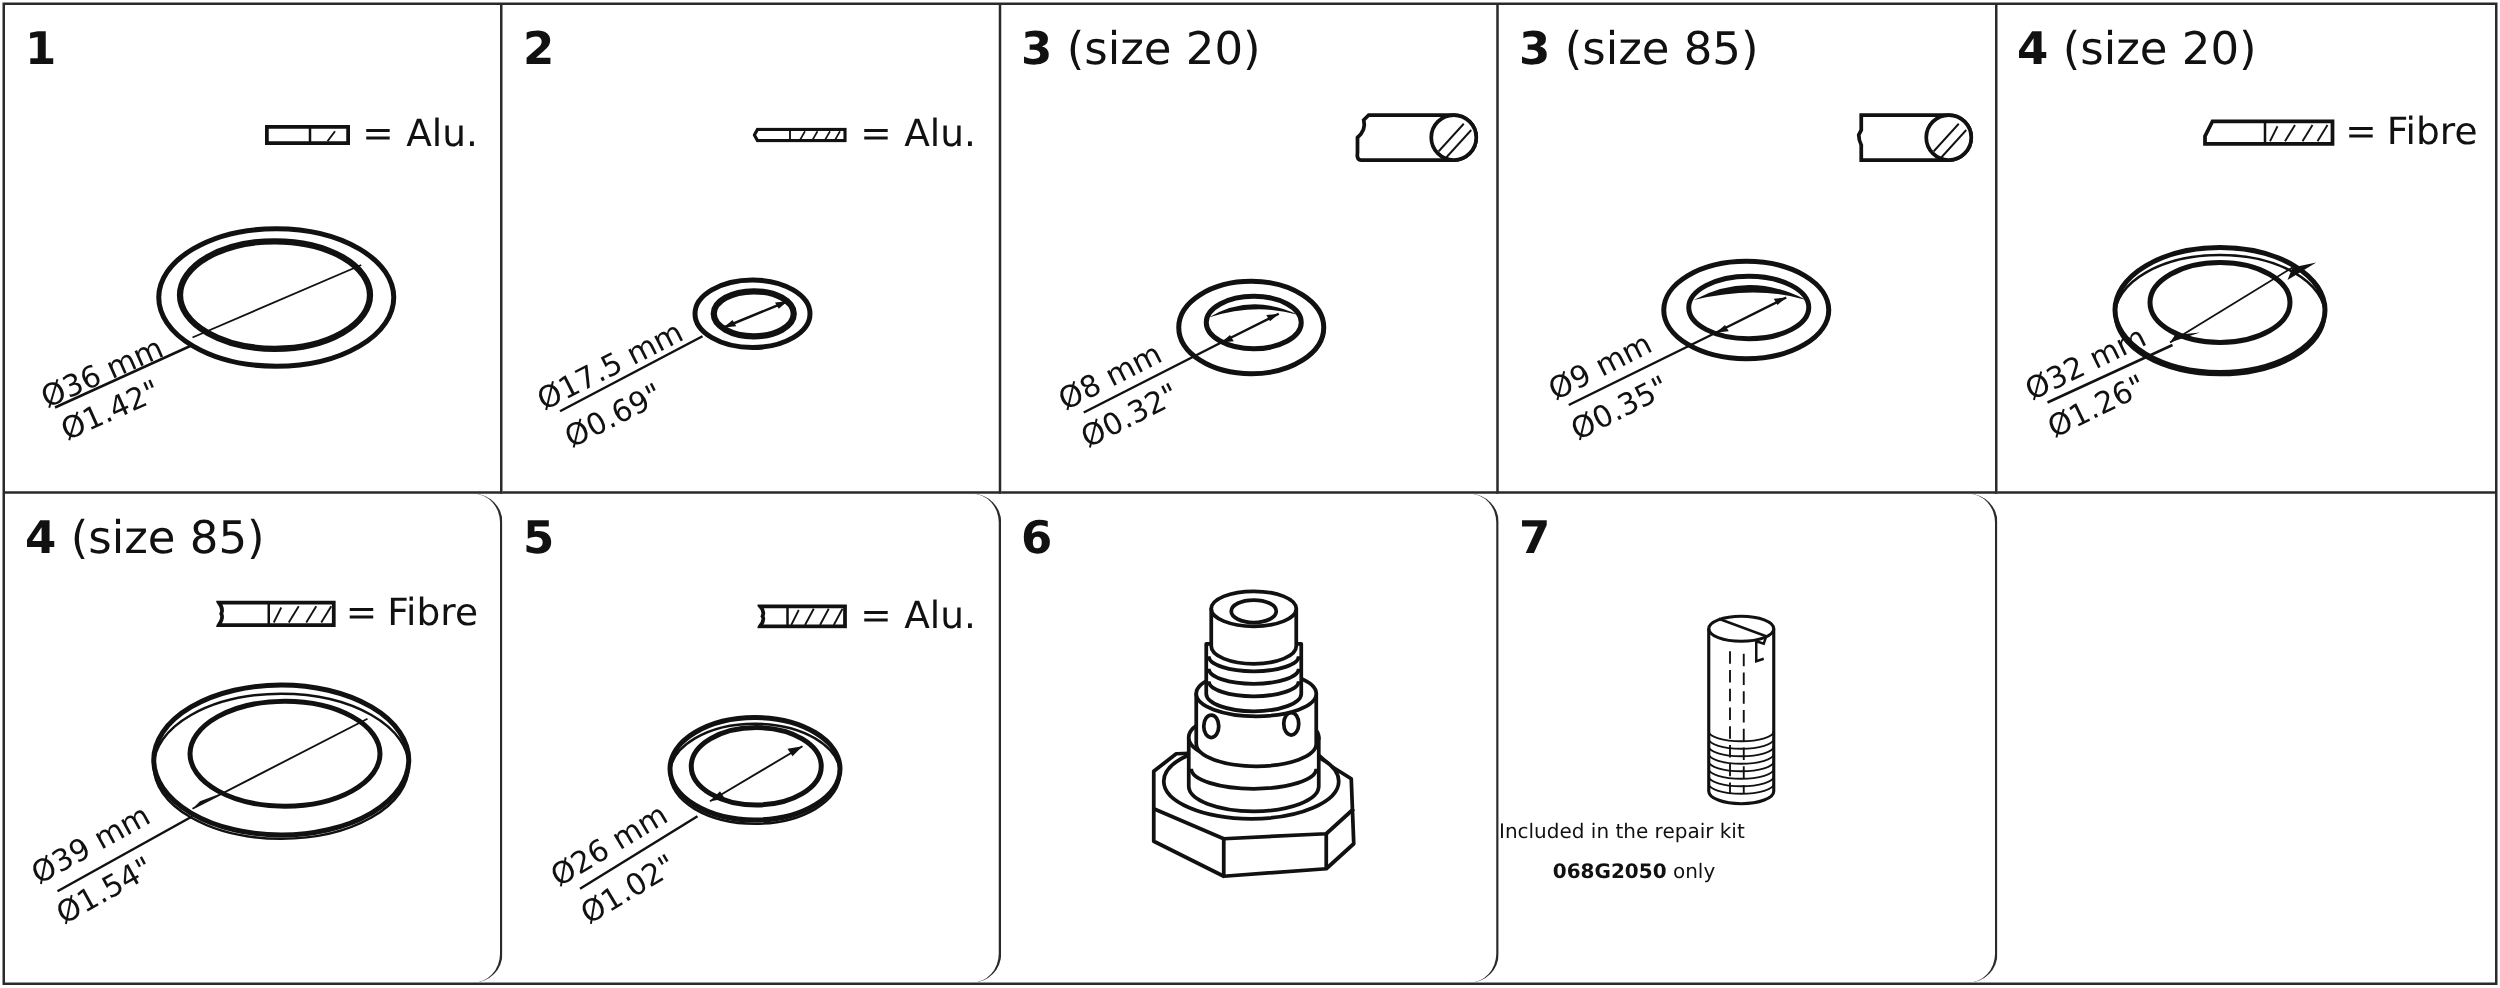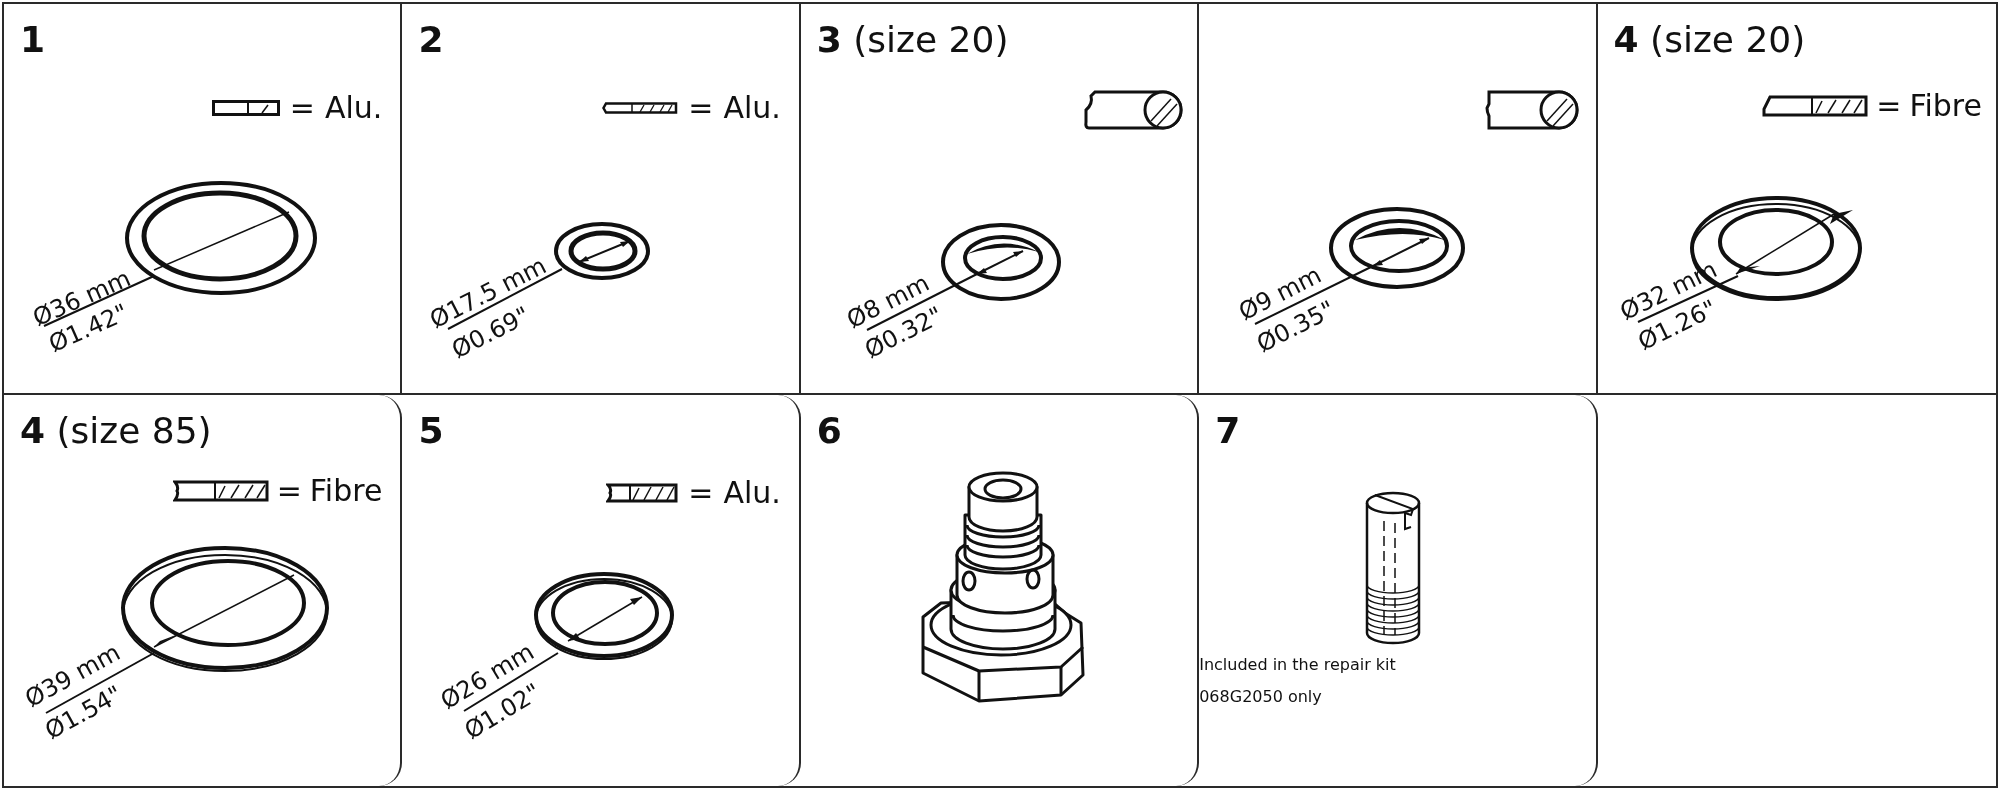--- a/index.html
+++ b/index.html
@@ -36,21 +36,21 @@
   .legend svg { display: block; }
   .drawing { position: absolute; left: 0; top: 0; }
   .dim {
     position: absolute; font-size: 24px; white-space: nowrap;
     transform-origin: left bottom;
   }
   .note {
     position: absolute; left: 0; right: 0; text-align: left;
     font-size: 16px; line-height: 32px;
   }
-  .note b { font-weight: normal; }
+  .note b { font-weight: bold; margin-left: 43px; }
 </style>
 </head>
 <body>
 
 <div class="grid">
 
   <div class="cell">
     <div class="title">
       <span class="num">1</span><span class="sub"></span>
     </div>
@@ -119,20 +119,24 @@
       <line x1="176" y1="270" x2="222" y2="247" stroke="#111" stroke-width="2"></line>
       <polygon points="222,247 212,248 215,253" fill="#111"></polygon>
       <polygon points="176,270 186,269 183,264" fill="#111"></polygon>
       <line x1="66" y1="326" x2="176" y2="270" stroke="#111" stroke-width="2"></line>
     </svg>
     <div class="dim" style="left:54px; top:302px; transform:rotate(-27deg);">Ø8 mm</div>
     <div class="dim" style="left:72px; top:332px; transform:rotate(-27deg);">Ø0.32"</div>
   </div>
 
   <div class="cell">
+    <div class="title">
+      <span class="num">3</span>
+      <span class="sub">(size 85)</span>
+    </div>
     <svg class="drawing" width="400" height="392">
       <path d="M290,88 L360,88 A18,18 0 0 1 360,124 L290,124 L290,112 Q288,108 288,104 L290,100 Z" fill="#fff" stroke="#111" stroke-width="3"></path>
       <circle cx="360" cy="106" r="18" fill="#fff" stroke="#111" stroke-width="3"></circle>
       <line x1="348" y1="117" x2="368" y2="95" stroke="#111" stroke-width="1.5"></line>
       <line x1="354" y1="122" x2="374" y2="100" stroke="#111" stroke-width="1.5"></line>
       <ellipse cx="198" cy="244" rx="66" ry="39" fill="none" stroke="#111" stroke-width="4"></ellipse>
       <ellipse cx="200" cy="242" rx="48" ry="25" fill="none" stroke="#111" stroke-width="4"></ellipse>
       <path d="M156,236 Q200,212 246,236 Q206,224 156,236 Z" fill="#111"></path>
       <line x1="174" y1="262" x2="230" y2="234" stroke="#111" stroke-width="2"></line>
       <polygon points="230,234 220,235 223,240" fill="#111"></polygon>

